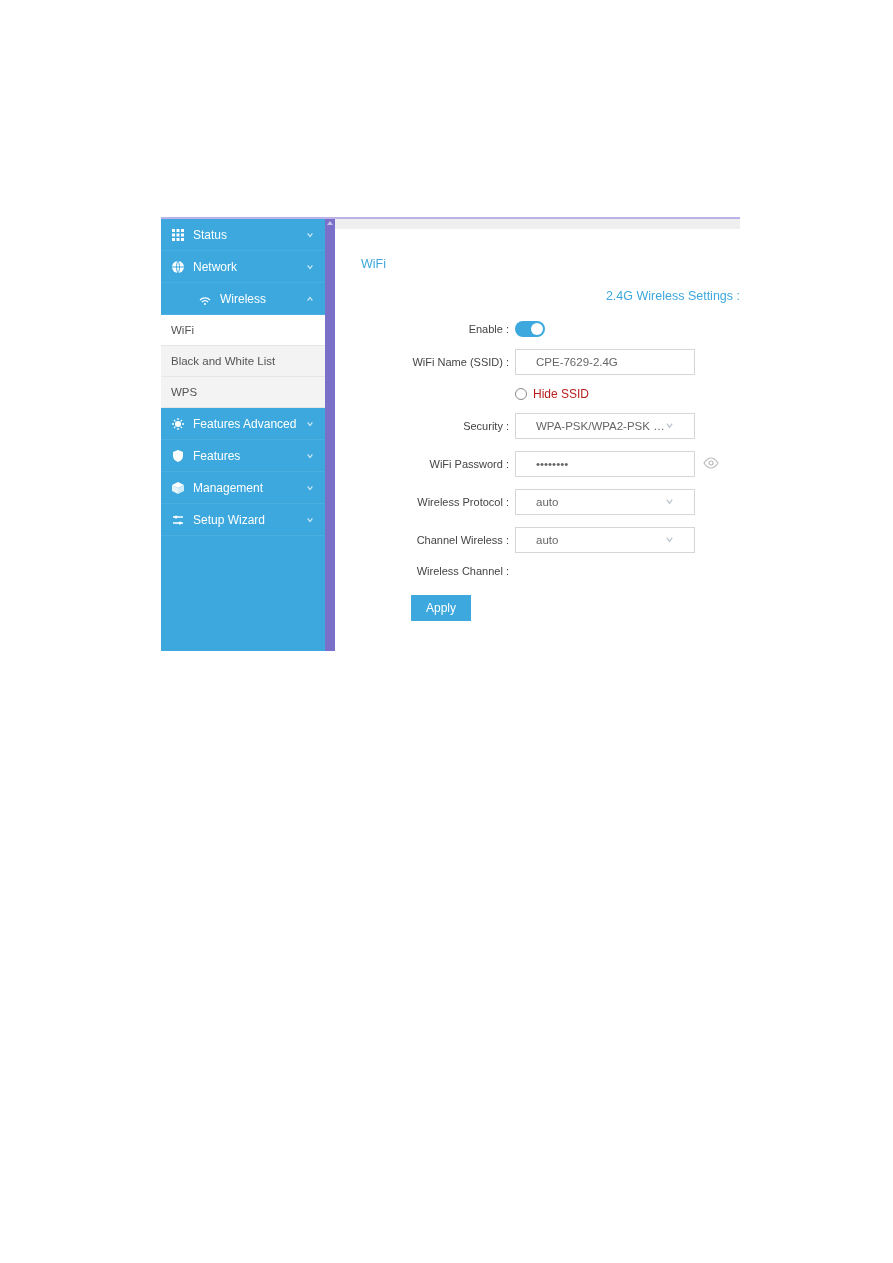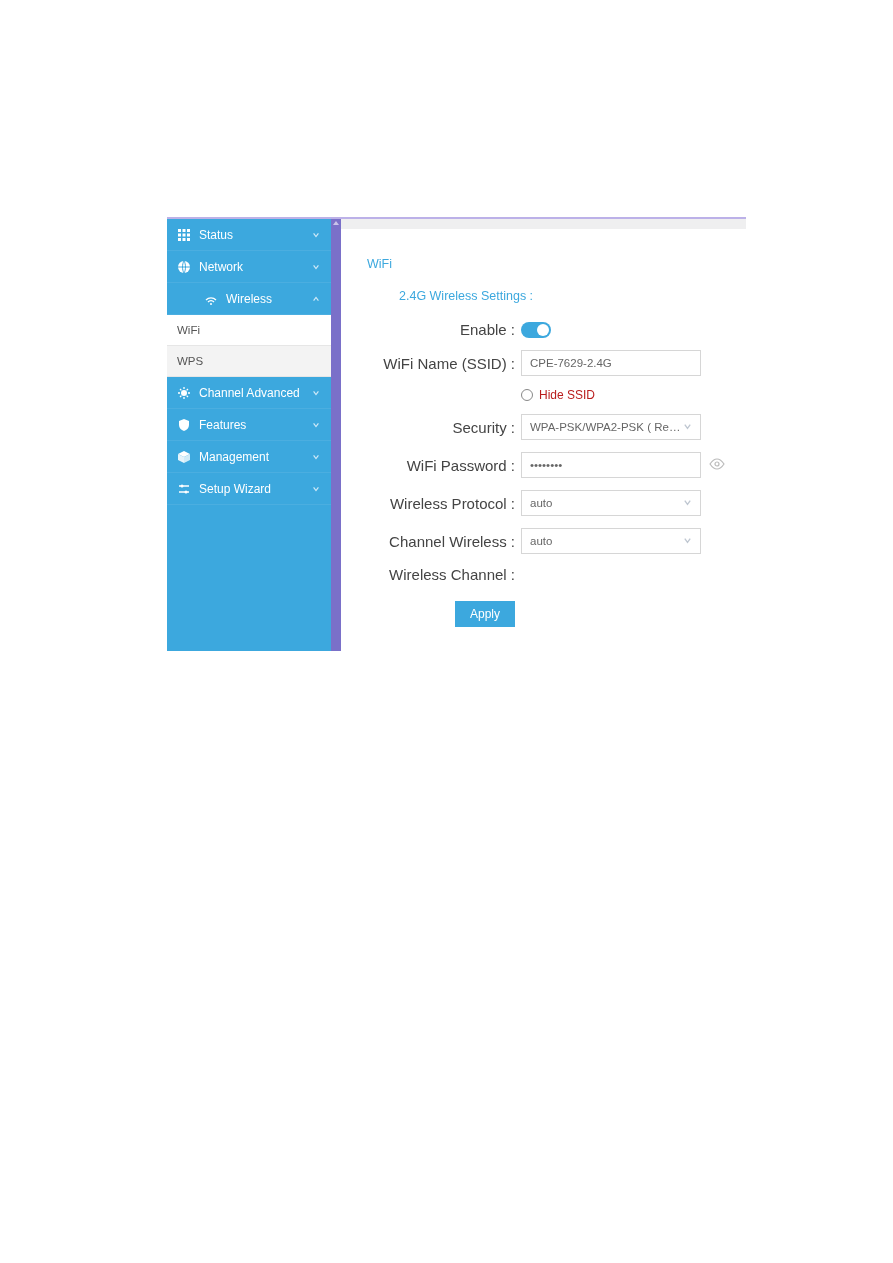--- a/index.html
+++ b/index.html
@@ -5,21 +5,21 @@
   * { box-sizing: border-box; margin: 0; padding: 0; }
   body {
     font-family: "Segoe UI", Tahoma, Arial, sans-serif;
     background: #fff;
     width: 893px;
     height: 1263px;
     position: relative;
   }
   .app {
     position: absolute;
-    left: 167px;
+    left: 161px;
     top: 217px;
     width: 579px;
     height: 434px;
     display: flex;
     background: #fff;
     border-top: 2px solid #bcb1e8;
   }
   .sidebar {
     width: 164px;
     background: #3ca8de;
@@ -87,43 +87,44 @@
     background:#efeff0;
   }
   .page-title {
     color:#3ca8de;
     font-size:12.5px;
     margin: 28px 0 0 26px;
   }
   .section-title {
     color:#3ca8de;
     font-size:12.5px;
-    margin: 18px 0 18px 58px;
+    margin: 18px 0 18px 86px;
+    text-align: right;
   }
   .form-row {
     display:flex;
     align-items:center;
     margin-bottom: 12px;
   }
   .form-label {
     width: 180px;
     text-align: right;
-    font-size: 15px;
+    font-size: 11px;
     color: #444;
     padding-right: 6px;
   }
   .form-field { display:flex; align-items:center; }
   .text-input, .select-input {
     width: 180px;
     height: 26px;
     border: 1px solid #d6d6d6;
     background:#fff;
     font-size: 11.5px;
     color:#666;
-    padding: 0 8px;
+    padding: 0 20px;
     outline:none;
   }
   .select-input {
     display:flex; align-items:center; justify-content:space-between;
     cursor:pointer;
     white-space:nowrap; overflow:hidden;
   }
   .select-input .sel-text { overflow:hidden; text-overflow:ellipsis; flex:1; }
   .select-input .sel-caret svg { width:9px;height:9px;stroke:#bfc7d1;fill:none;stroke-width:1.5; }
   .toggle {
@@ -135,21 +136,21 @@
     width:12px; height:12px; border-radius:50%; background:#fff;
   }
   .radio {
     width:12px;height:12px;border:1px solid #888;border-radius:50%;
     margin-right:6px; display:inline-block; cursor:pointer; background:#fff;
   }
   .checkbox-label { font-size:12px; color:#b91c1c; }
   .eye-icon { margin-left:8px; color:#999; font-size:12px; }
   .eye-icon svg{width:16px;height:12px;stroke:#bbb;fill:none;stroke-width:1.2;}
   .apply-btn {
-    margin-left:114px;
+    margin-left:76px;
     margin-top:6px;
     width:60px; height:26px;
     background:#3ca8de; color:#fff; border:none;
     font-size:12px; cursor:pointer;
   }
   .watermark {
     position:absolute;
     left: 165px; top: 340px;
     font-size: 72px;
     color: rgba(115, 95, 220, 0.45);
@@ -216,31 +217,32 @@
       <span class="nav-label">Wireless</span>
       <span class="nav-arrow">
           <svg viewBox="0 0 10 10">
             <polyline points="2,7 5,3 8,7"></polyline>
           </svg>
         </span>
     </div>
 
     <div class="sub-list">
       <div class="sub-item active">WiFi</div>
+      <div class="sub-item">Black and White List</div>
       <div class="sub-item">WPS</div>
     </div>
 
     <div class="nav-item">
       <span class="nav-icon">
         <svg viewBox="0 0 14 14">
             <circle cx="7" cy="7" r="3" fill="#fff"></circle>
             <path d="M7 1v2M7 11v2M1 7h2M11 7h2M3 3l1.4 1.4M9.6 9.6L11 11M11 3L9.6 4.4M4.4 9.6L3 11" stroke="#fff" stroke-width="1.3"></path>
           </svg>
       </span>
-      <span class="nav-label">Channel Advanced</span>
+      <span class="nav-label">Features Advanced</span>
       <span class="nav-arrow">
           <svg viewBox="0 0 10 10">
             <polyline points="2,3 5,7 8,3"></polyline>
           </svg>
         </span>
     </div>
 
 
 
     <div class="nav-item">

